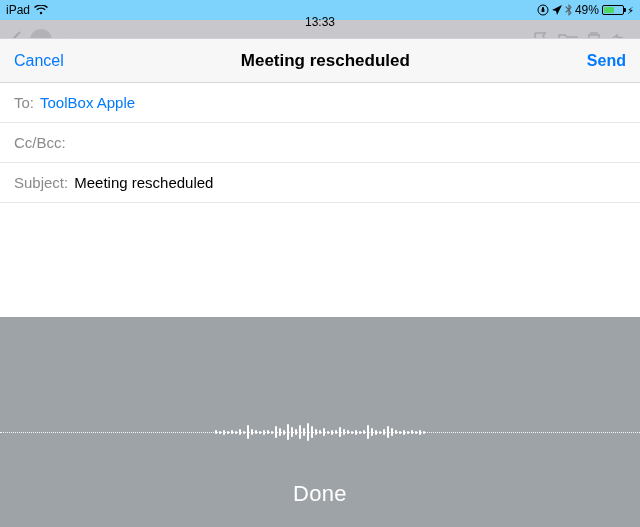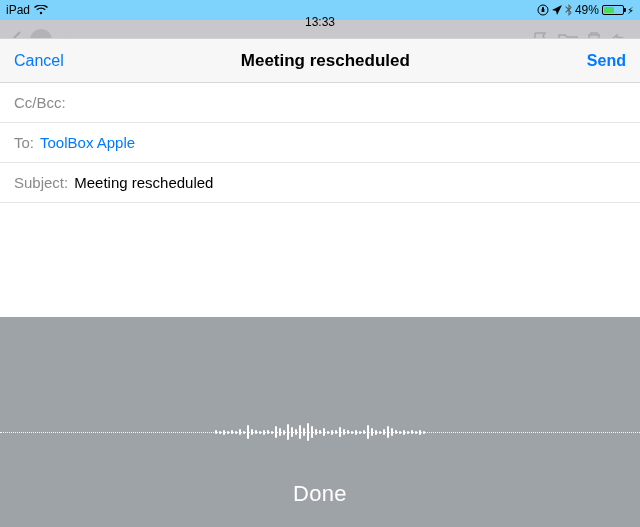--- a/index.html
+++ b/index.html
@@ -122,26 +122,26 @@
 </div>
 
 <div class="sheet">
   <div class="compose-header">
     <span class="hbtn">Cancel</span>
     <span class="htitle">Meeting rescheduled</span>
     <span class="hbtn bold">Send</span>
   </div>
 
   <div class="field-row">
-    <span class="field-label">Cc/Bcc:</span>
-  </div>
-
-  <div class="field-row">
     <span class="field-label">To:</span>
     <span class="to-value">ToolBox Apple</span>
+  </div>
+
+  <div class="field-row">
+    <span class="field-label">Cc/Bcc:</span>
   </div>
 
   <div class="field-row">
     <span class="field-label">Subject:</span>
     <span class="subject-value">Meeting rescheduled</span>
   </div>
 
   <div class="body-area">
   </div>
 

